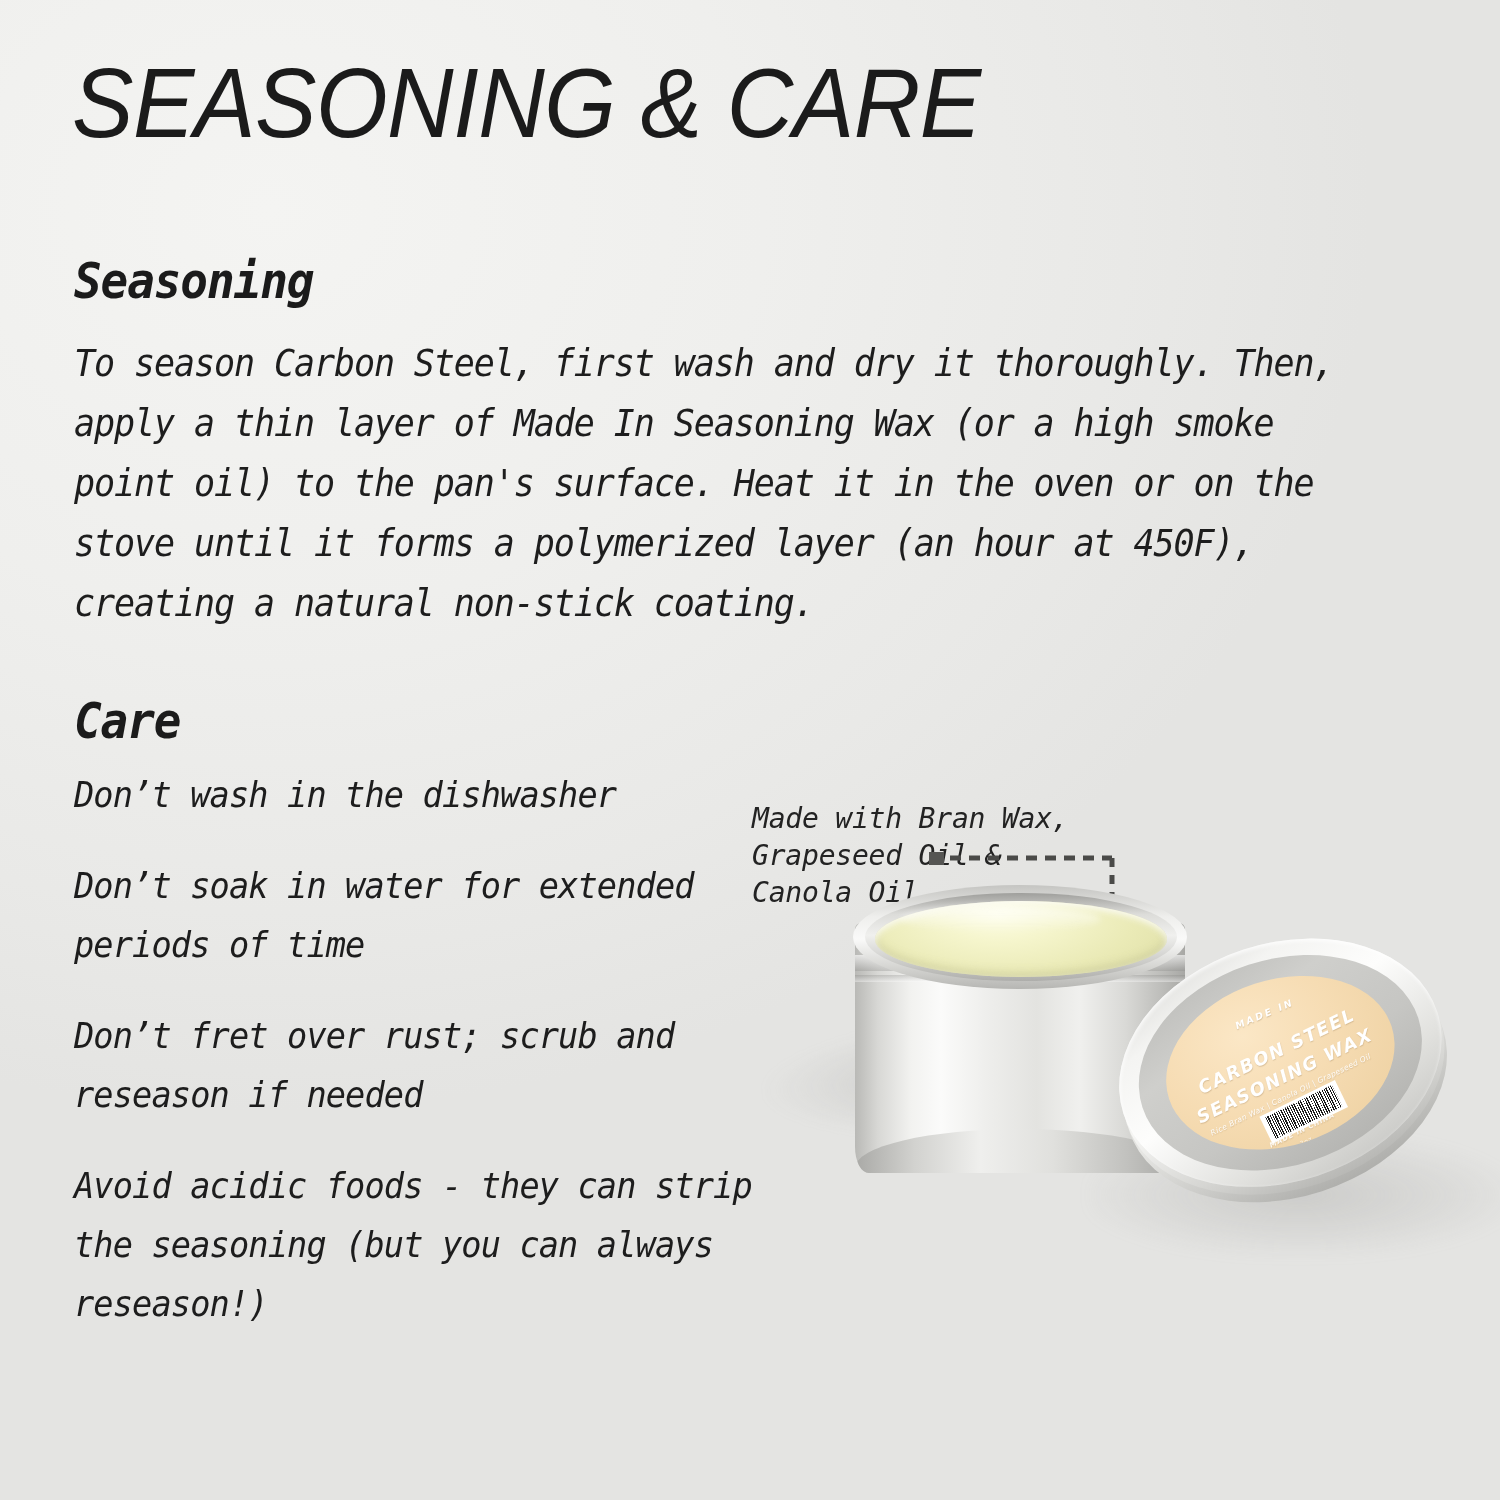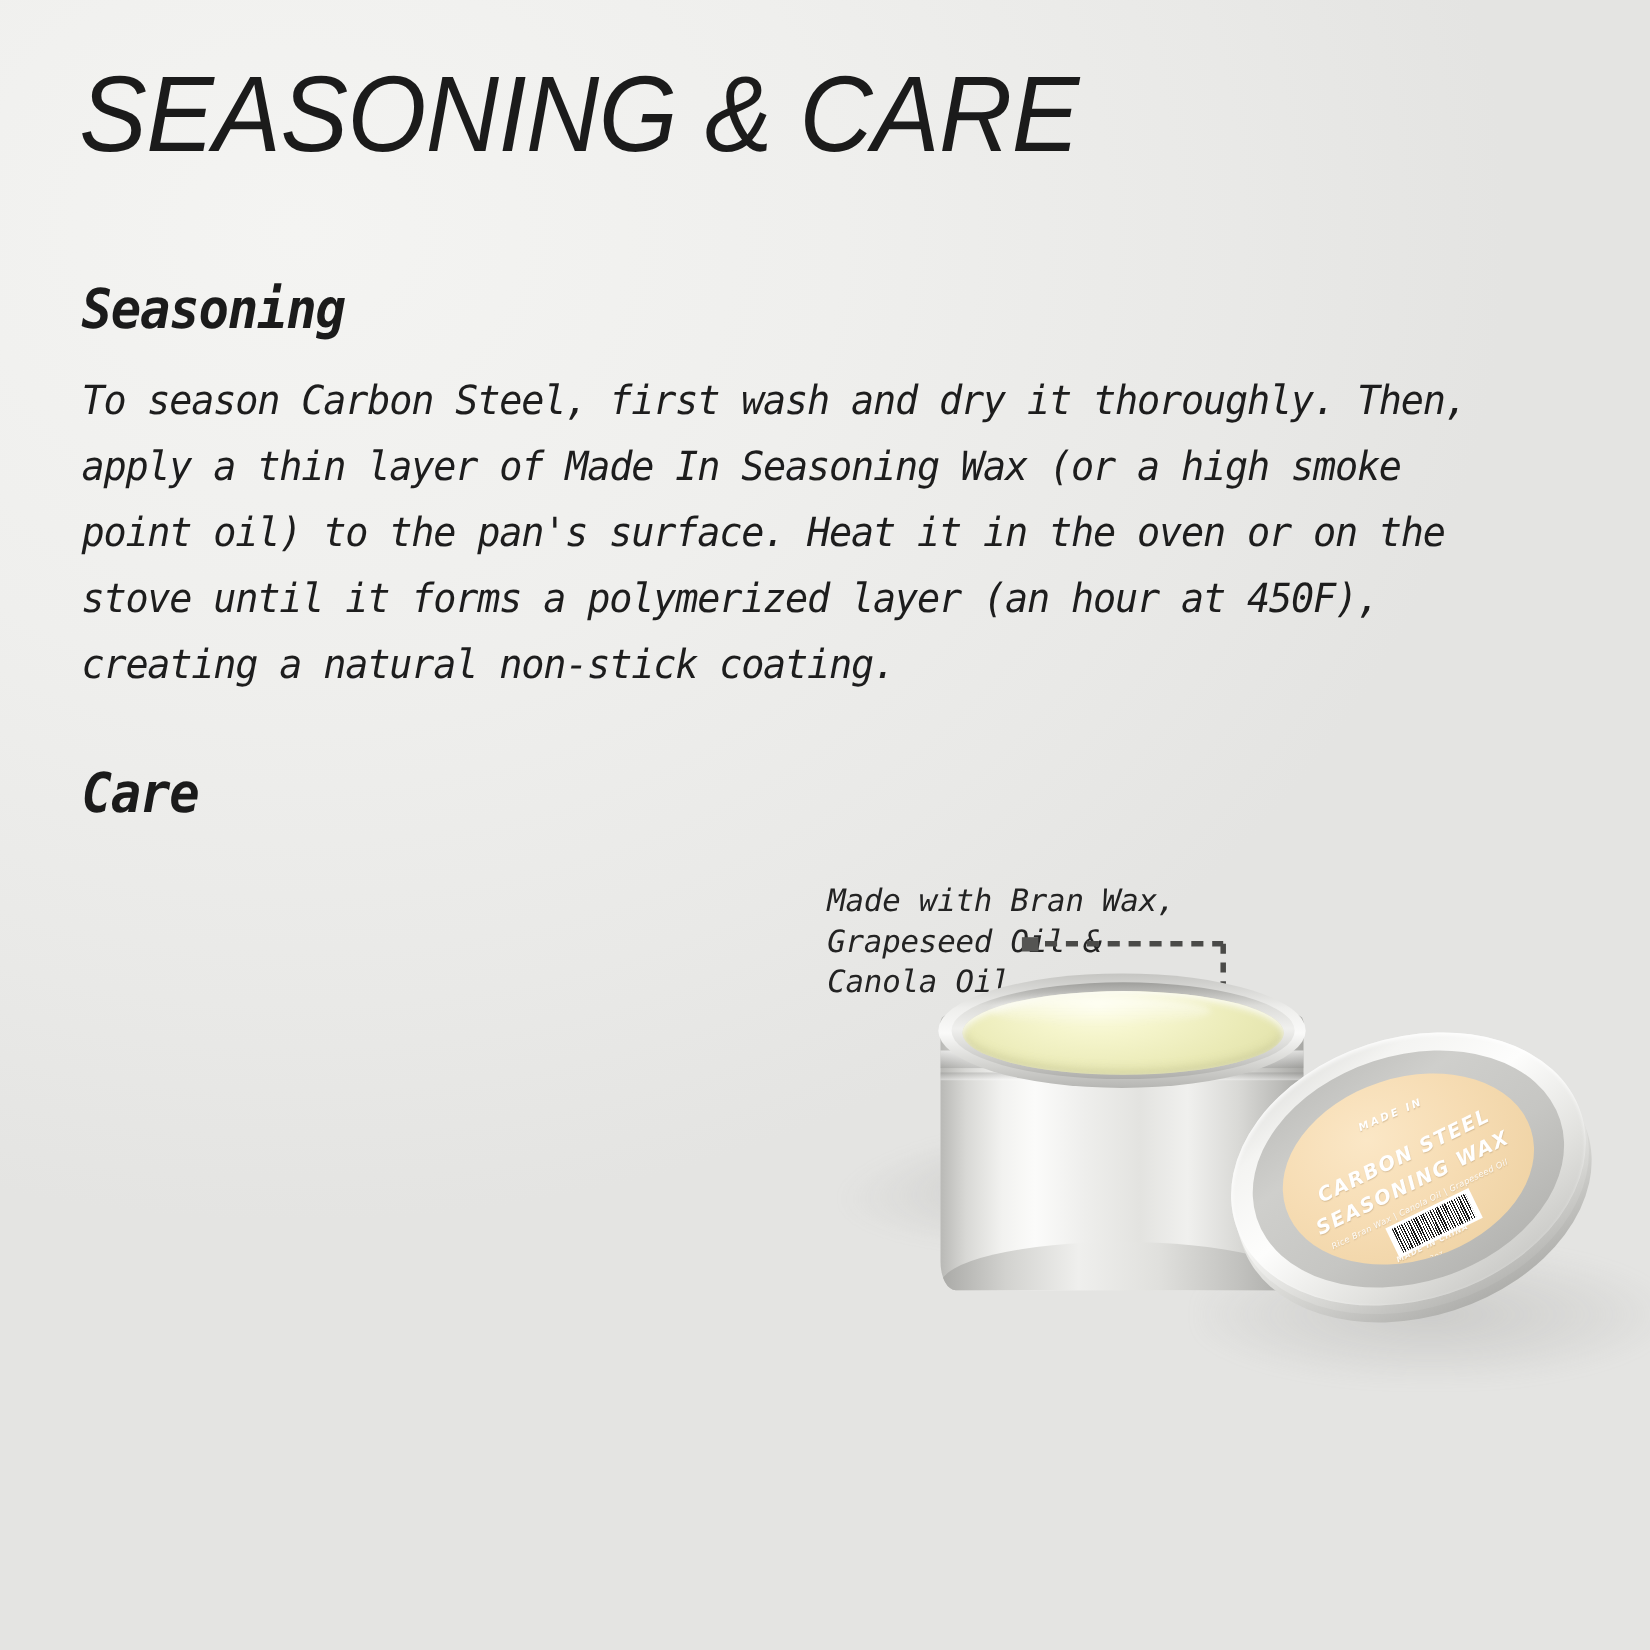--- a/index.html
+++ b/index.html
@@ -267,20 +267,26 @@
 <div class="page">
 
   <h1 class="title">SEASONING &amp; CARE</h1>
 
   <h2 class="sec-head" id="head-seasoning">Seasoning</h2>
 
   <p class="seasoning-body">To season Carbon Steel, first wash and dry it thoroughly. Then, apply a thin layer of Made In Seasoning Wax (or a high smoke point oil) to the pan's surface. Heat it in the oven or on the stove until it forms a polymerized layer (an hour at 450F), creating a natural non-stick coating.</p>
 
   <h2 class="sec-head" id="head-care">Care</h2>
 
+  <ul class="care-list">
+    <li class="care-item">Don’t wash in the dishwasher</li>
+    <li class="care-item">Don’t soak in water for extended periods of time</li>
+    <li class="care-item">Don’t fret over rust; scrub and reseason if needed</li>
+    <li class="care-item">Avoid acidic foods - they can strip the seasoning (but you can always reseason!)</li>
+  </ul>
 
   <div class="callout">Made with Bran Wax,
 Grapeseed Oil &amp;
 Canola Oil</div>
 
   <svg class="leader" viewBox="0 0 1500 1500" width="1500" height="1500" aria-hidden="true">
     <rect x="929" y="852" width="15" height="13" fill="#555553"></rect>
     <line x1="950" y1="858" x2="1112" y2="858" stroke="#4a4a48" stroke-width="5" stroke-dasharray="11 8"></line>
     <line x1="1112" y1="858" x2="1112" y2="1020" stroke="#4a4a48" stroke-width="5" stroke-dasharray="9 8"></line>
     <rect x="1098" y="1018" width="16" height="14" fill="#555553"></rect>

